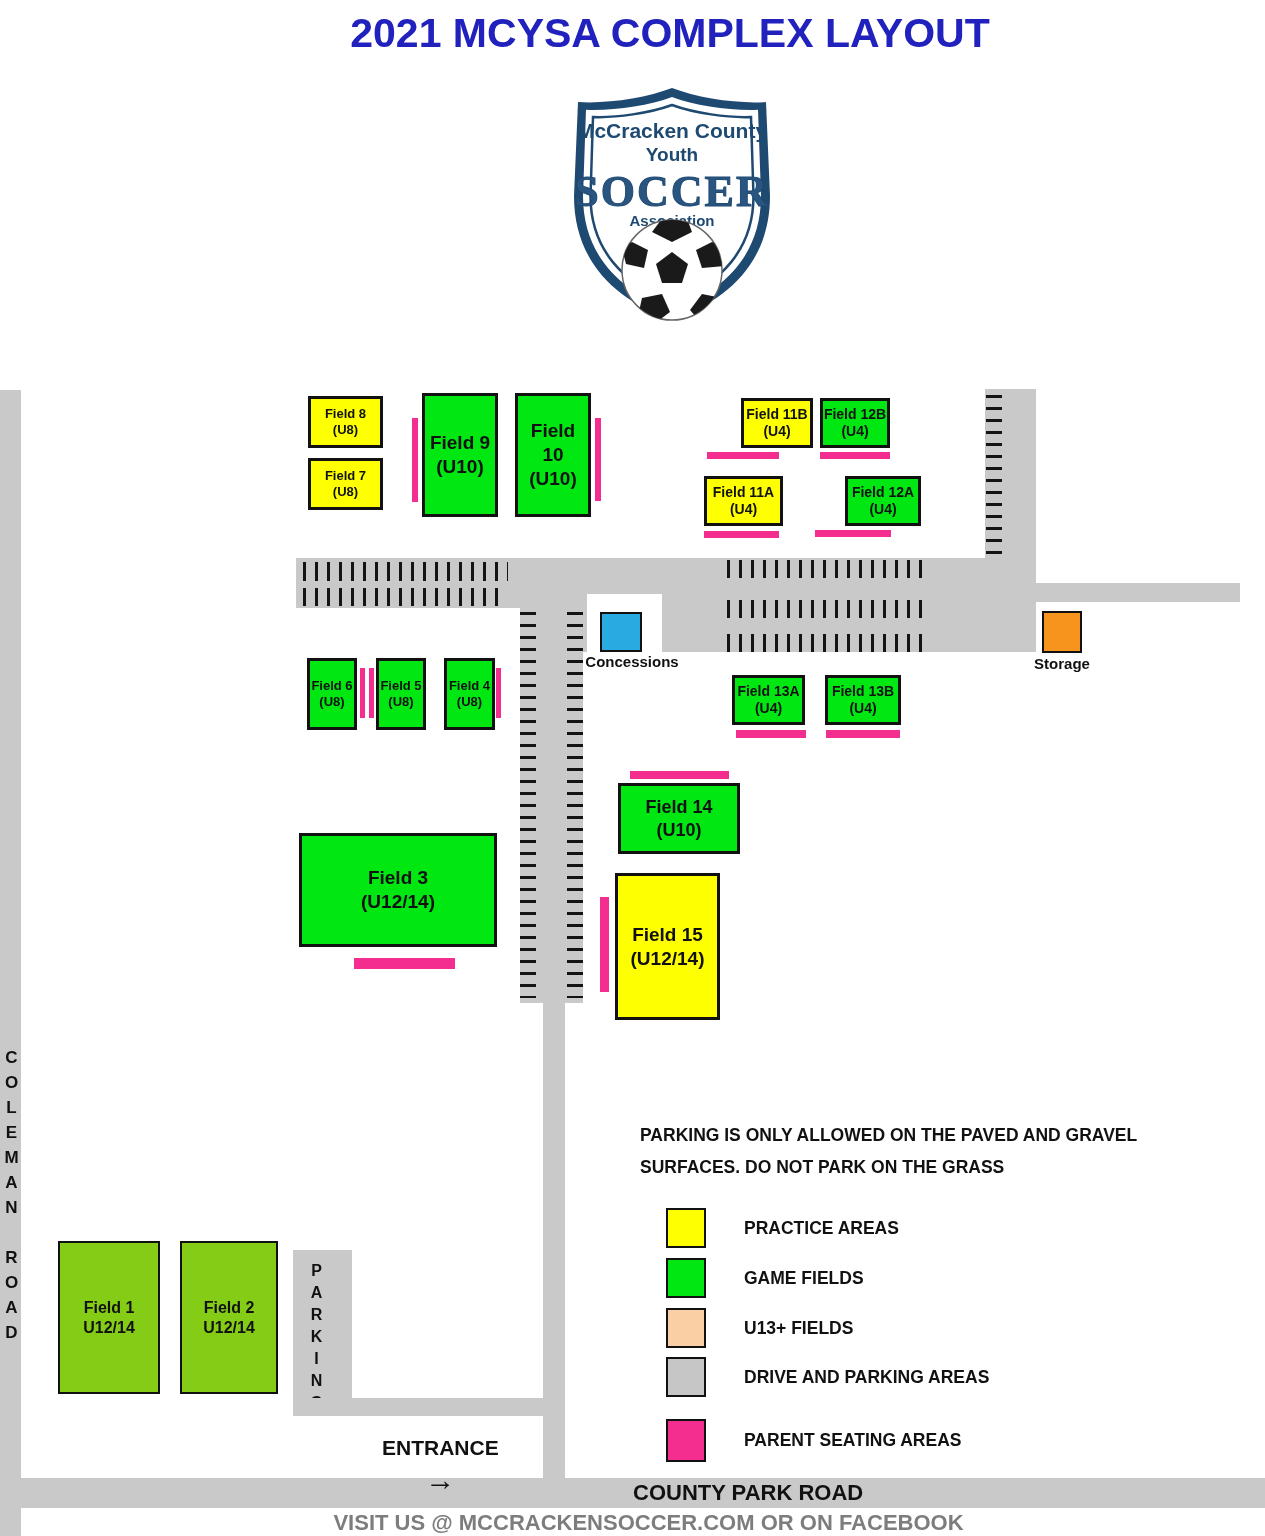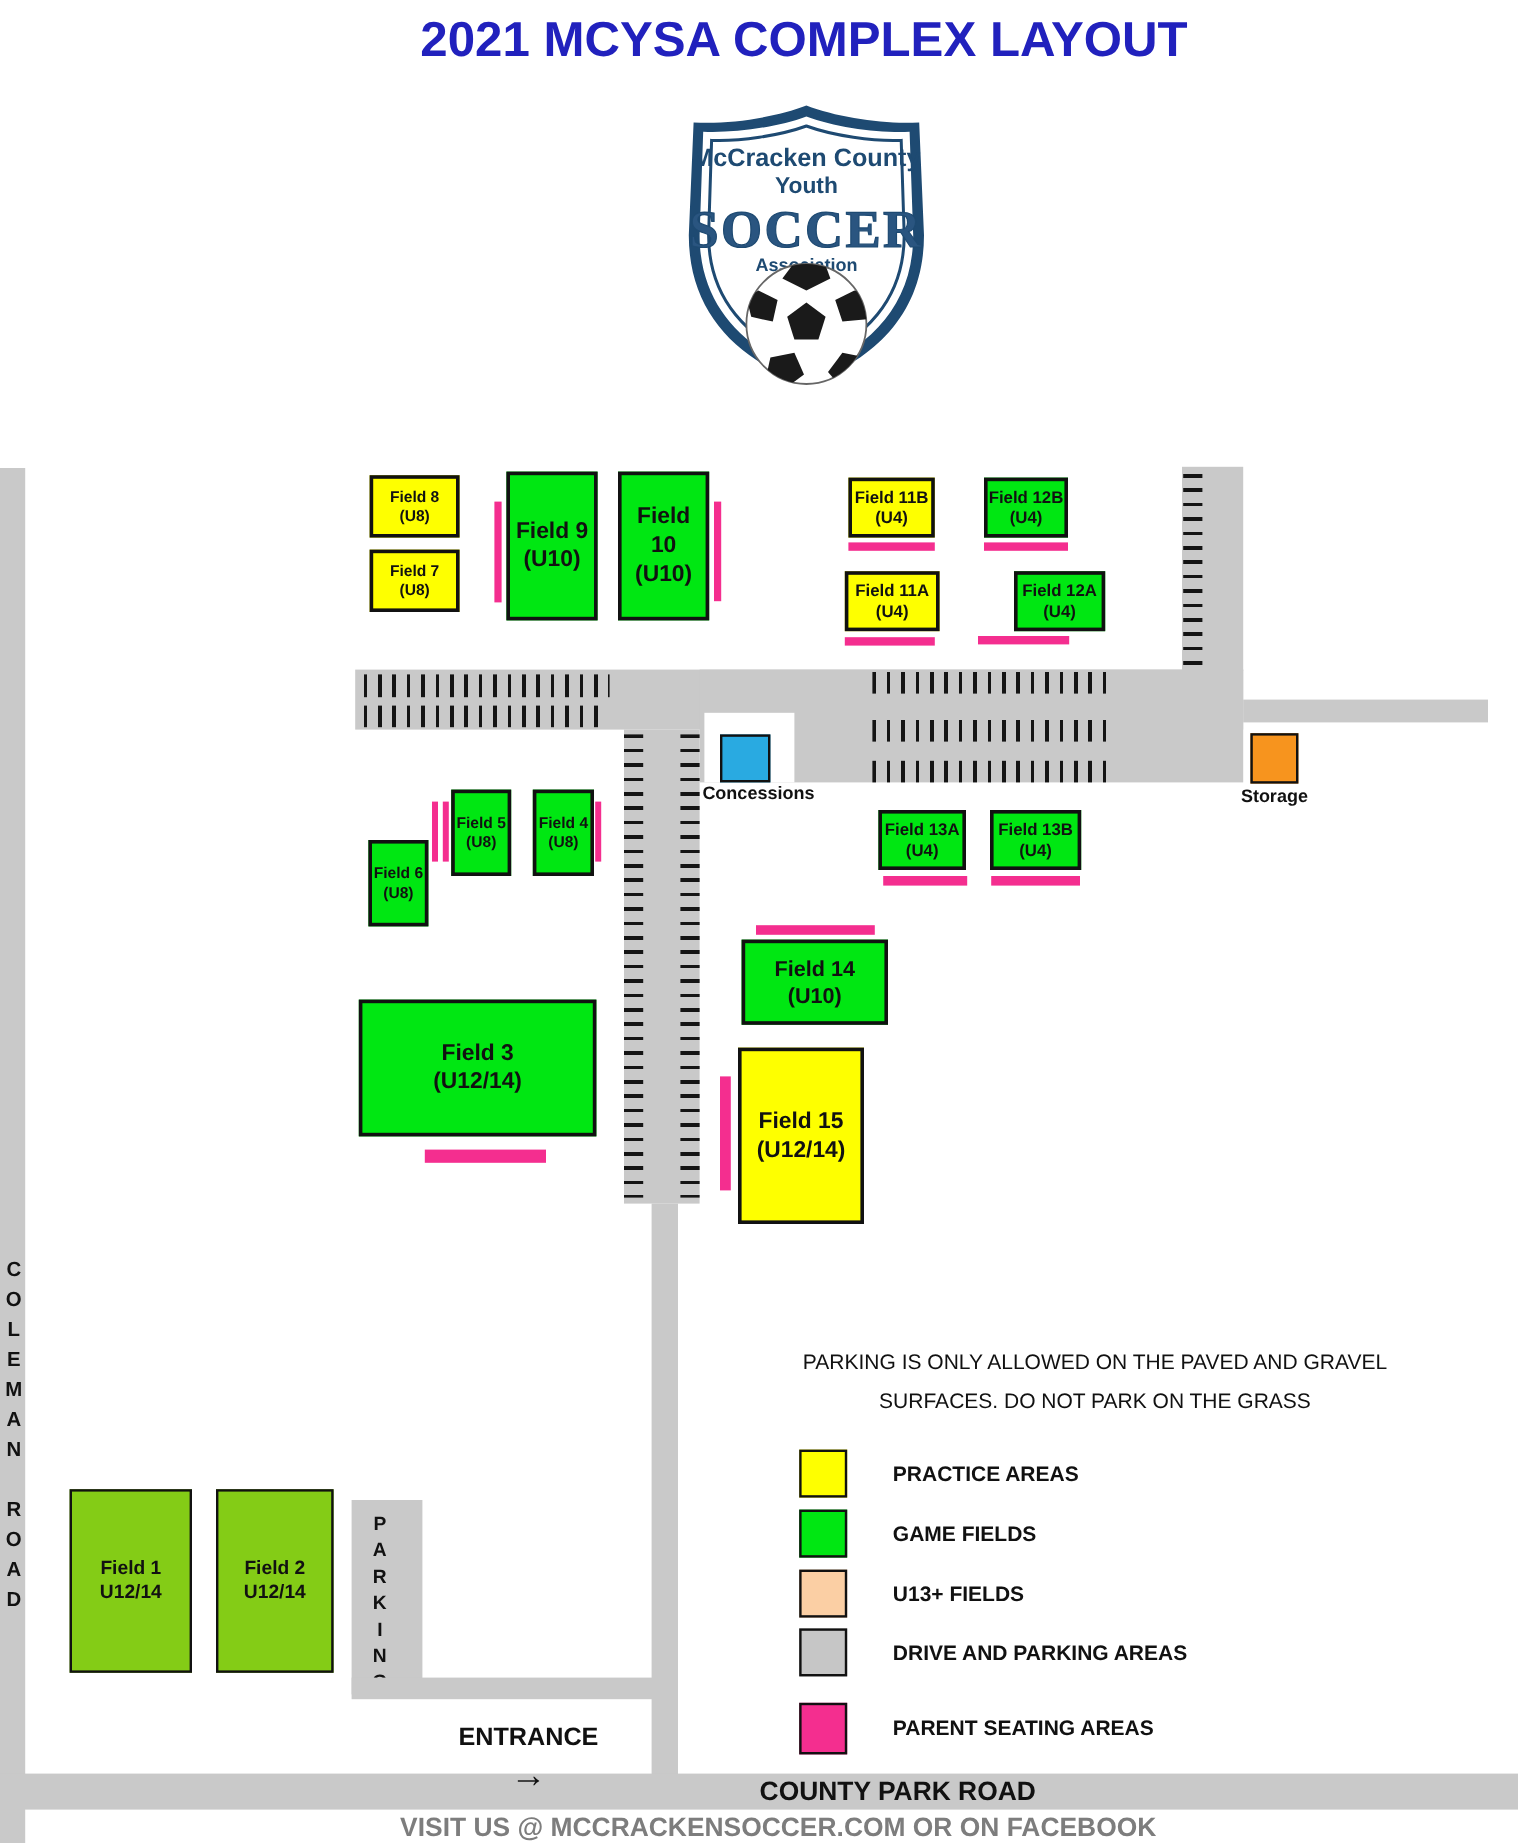--- a/index.html
+++ b/index.html
@@ -14,21 +14,21 @@
   .field{display:flex;flex-direction:column;align-items:center;justify-content:center;
          text-align:center;font-weight:bold;line-height:1.25;border:3px solid #111;box-sizing:border-box;}
   .green{background:#00e712;}
   .yellow{background:#feff00;}
   .lpink{background:#84cc16;border-width:2px;}
   .bar{background:#f42e8f;}
   .f13{font-size:13px;} .f14{font-size:14px;} .f16{font-size:16px;}
   .f18{font-size:18px;} .f19{font-size:19px;}
   .vtext{writing-mode:vertical-rl;text-orientation:upright;font-weight:bold;white-space:pre;}
   .small-label{font-weight:bold;font-size:15px;}
-  .notice{width:545px;text-align:center;font-weight:normal;font-size:17.5px;line-height:1.8;}
+  .notice{width:545px;font-weight:bold;font-size:17.5px;line-height:1.8;}
   .legend-row{display:flex;align-items:center;gap:38px;}
   .legend-swatch{width:40px;height:40px;border:2px solid #111;box-sizing:border-box;flex:none;}
   .legend-label{font-weight:bold;font-size:17.5px;white-space:nowrap;}
   .peach{background:#fbcfa4;} .gray{background:#c6c6c6;} .hotpink{background:#f42e8f;}
   .entrance{display:flex;align-items:center;gap:10px;font-weight:bold;font-size:21px;flex-direction:column;}
   .entrance .arr{font-size:30px;line-height:20px;font-weight:bold;}
   .county-label{font-weight:bold;font-size:22px;line-height:30px;}
   .footer{width:1265px;text-align:center;font-weight:bold;font-size:22px;color:#7d7d7d;}
   .box{border:2px solid #111;box-sizing:border-box;}
 </style>
@@ -127,37 +127,37 @@
       <span>(U8)</span>
   </div>
   <div class="abs field green f19" style="left:422px;top:393px;width:76px;height:124px;">
     <span>Field 9</span>
       <span>(U10)</span>
   </div>
   <div class="abs field green f19" style="left:515px;top:393px;width:76px;height:124px;">
     <span>Field 10</span>
       <span>(U10)</span>
   </div>
-  <div class="abs field yellow f14" style="left:707px;top:398px;width:72px;height:50px;">
+  <div class="abs field yellow f14" style="left:741px;top:398px;width:72px;height:50px;">
     <span>Field 11B</span>
       <span>(U4)</span>
   </div>
   <div class="abs field green f14" style="left:820px;top:398px;width:70px;height:50px;">
     <span>Field 12B</span>
       <span>(U4)</span>
   </div>
   <div class="abs field yellow f14" style="left:704px;top:476px;width:79px;height:50px;">
     <span>Field 11A</span>
       <span>(U4)</span>
   </div>
   <div class="abs field green f14" style="left:815px;top:476px;width:76px;height:50px;margin-left:30px;">
     <span>Field 12A</span>
       <span>(U4)</span>
   </div>
-  <div class="abs field green f13" style="left:307px;top:658px;width:50px;height:72px;margin-top:42px;">
+  <div class="abs field green f13" style="left:307px;top:658px;width:50px;height:72px;">
     <span>Field 6</span>
       <span>(U8)</span>
   </div>
   <div class="abs field green f13" style="left:376px;top:658px;width:50px;height:72px;">
     <span>Field 5</span>
       <span>(U8)</span>
   </div>
   <div class="abs field green f13" style="left:444px;top:658px;width:51px;height:72px;">
     <span>Field 4</span>
       <span>(U8)</span>

